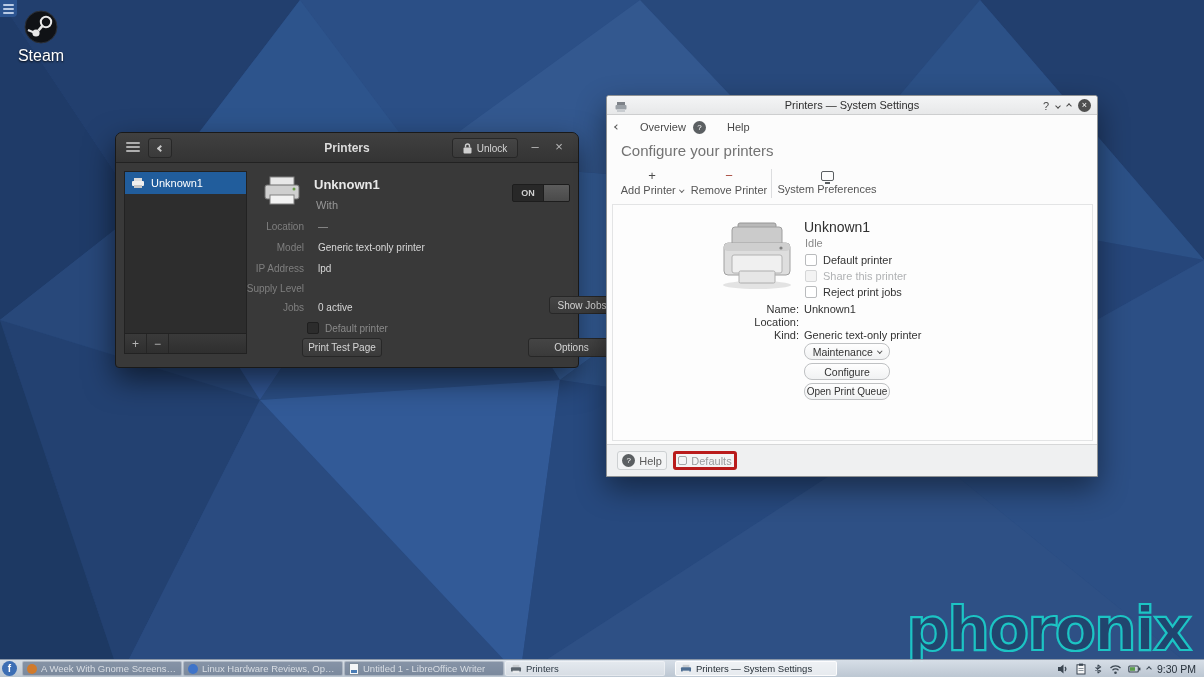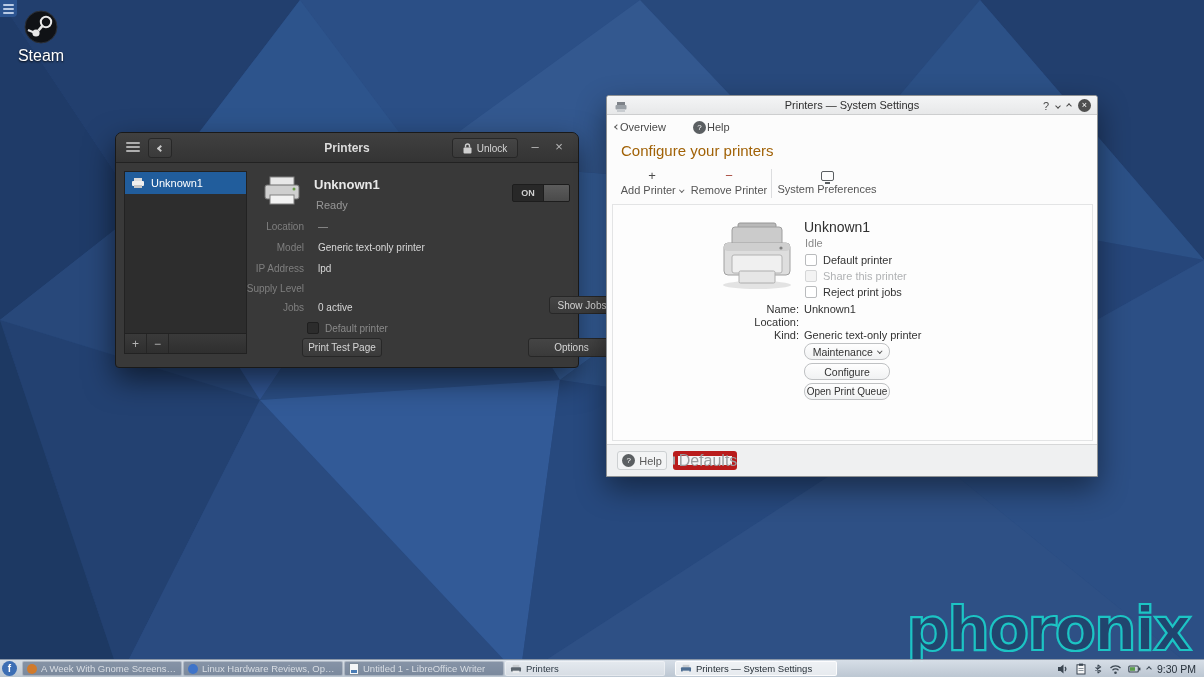--- a/index.html
+++ b/index.html
@@ -73,25 +73,25 @@
   .k-titlebar { position:absolute; left:0; top:0; right:0; height:19px; background:linear-gradient(#f4f5f6,#e7e8e9);
                 border-bottom:1px solid #cdcecf; border-radius:2px 2px 0 0; }
   .k-title { position:absolute; left:0; right:0; top:3px; text-align:center; font-size:11px; color:#2e2e2e; }
   .k-win-icon { position:absolute; left:8px; top:3px; }
   .k-tb-btns { position:absolute; right:6px; top:0; height:19px; display:flex; align-items:center; gap:7px; }
   .k-tb-btn { color:#4a4a4a; font-size:11px; display:flex; align-items:center; justify-content:center; }
   .k-tb-btn .chev { border-color:#4a4a4a; width:4px; height:4px; border-width:1.5px; }
   .k-close { width:13px; height:13px; border-radius:50%; background:#4f4f4f; color:#fff; font-size:9px; line-height:13px; text-align:center; }
 
   .k-toolbar { position:absolute; left:0; top:19px; right:0; height:24px; }
-  .k-toolbtn { position:absolute; top:3px; height:18px; display:flex; align-items:center; gap:1px; font-size:11px; color:#4a4a4a; }
+  .k-toolbtn { position:absolute; top:3px; height:18px; display:flex; align-items:center; gap:21px; font-size:11px; color:#4a4a4a; }
   .k-toolbtn .chev { border-color:#5a5a5a; width:4px; height:4px; border-width:1.5px; }
   .k-help-ico, .k-foot-ico { width:13px; height:13px; border-radius:50%; background:#5b5f62; color:#fff; font-size:8px;
                               line-height:13px; text-align:center; display:inline-block; }
-  .k-heading { position:absolute; left:14px; top:46px; font-size:15px; color:#a16207; }
+  .k-heading { position:absolute; left:14px; top:46px; font-size:15px; color:#737373; }
 
   .k-action { position:absolute; top:70px; height:34px; display:flex; flex-direction:column; align-items:center; justify-content:center; gap:2px; }
   .k-action .aicon { font-size:13px; line-height:12px; color:#4a4a4a; }
   .k-action .aicon.red { color:#a84a3e; }
   .k-action .alabel { font-size:11px; color:#555; display:flex; align-items:center; gap:4px; }
   .k-action .alabel .chev { border-color:#666; width:3.5px; height:3.5px; border-width:1.5px; }
   .k-asep { position:absolute; left:164px; top:73px; width:1px; height:29px; background:#dcdddf; }
   .k-prefs-ico { width:13px; height:10px; border:1.5px solid #5a5e61; border-radius:2px; position:relative; }
   .k-prefs-ico:after { content:""; position:absolute; left:3px; right:3px; bottom:-4px; height:2px; background:#5a5e61; }
 
@@ -110,22 +110,22 @@
   .k-btn { background:linear-gradient(#fefefe,#f1f2f3); border:1px solid #bfc1c3; border-radius:8px; color:#333;
            font-size:10.5px; display:flex; align-items:center; justify-content:center; gap:5px; }
   .k-maint { position:absolute; left:191px; top:138px; width:86px; height:17px; }
   .k-maint .chev { border-color:#555; width:3.5px; height:3.5px; border-width:1.5px; margin-top:-2px; }
   .k-conf  { position:absolute; left:191px; top:158px; width:86px; height:17px; }
   .k-queue { position:absolute; left:191px; top:178px; width:86px; height:17px; font-size:10px; }
 
   .k-footer { position:absolute; left:0; right:0; bottom:0; height:32px; background:#eff0f1; border-top:1px solid #d6d7d8; }
   .k-fhelp { position:absolute; left:10px; top:6px; width:50px; height:19px; background:#f3f4f5; border:1px solid #cdd0d2;
              border-radius:3px; display:flex; align-items:center; justify-content:center; gap:4px; font-size:11px; color:#5a5a5a; }
-  .k-fdef  { position:absolute; left:66px; top:6px; width:64px; height:19px; background:#f3f4f5; border:5px solid #b91c1c;
-             border-radius:3px; display:flex; align-items:center; justify-content:center; gap:4px; font-size:16px; color:#9a9c9e; }
+  .k-fdef  { position:absolute; left:66px; top:6px; width:64px; height:19px; background:#f3f4f5; border:3px solid #b91c1c;
+             border-radius:3px; display:flex; align-items:center; justify-content:center; gap:4px; font-size:11px; color:#9a9c9e; }
   .k-def-ico { width:9px; height:9px; border:1.5px solid #a4a6a8; border-radius:2px; }
 
   
   .watermark { position:absolute; left:830px; top:596px; }
 
   
   .panel { position:absolute; left:0; bottom:0; width:1204px; height:18px;
            background:linear-gradient(rgba(224,230,236,.95), rgba(196,205,214,.95));
            border-top:1px solid rgba(110,125,145,.65); }
   .launcher { position:absolute; left:2px; top:1px; width:15px; height:15px; border-radius:50%; background:#3c6eb4;
@@ -230,21 +230,21 @@
 
     <span class="g-printer-icon">
       <svg width="40" height="32" viewBox="0 0 40 32">
         <rect x="8" y="2" width="24" height="10" fill="#e8e8e8" stroke="#808080"></rect>
         <rect x="3" y="10" width="34" height="14" rx="2" fill="#cfcfcf" stroke="#6f6f6f"></rect>
         <rect x="8" y="20" width="24" height="9" fill="#f2f2f2" stroke="#808080"></rect>
         <circle cx="32" cy="14" r="1.5" fill="#6a9c49"></circle>
       </svg>
     </span>
     <div class="g-name">Unknown1</div>
-    <div class="g-ready">Ready</div>
+    <div class="g-ready">With</div>
     <div class="g-toggle">
       <span class="on">ON</span>
       <span class="handle"></span>
     </div>
 
     <div class="g-row" style="top:88px">
       <span class="g-label">Location</span>
       <span class="g-value" style="color:#9a9a9a">—</span>
     </div>
     <div class="g-row" style="top:109px">

